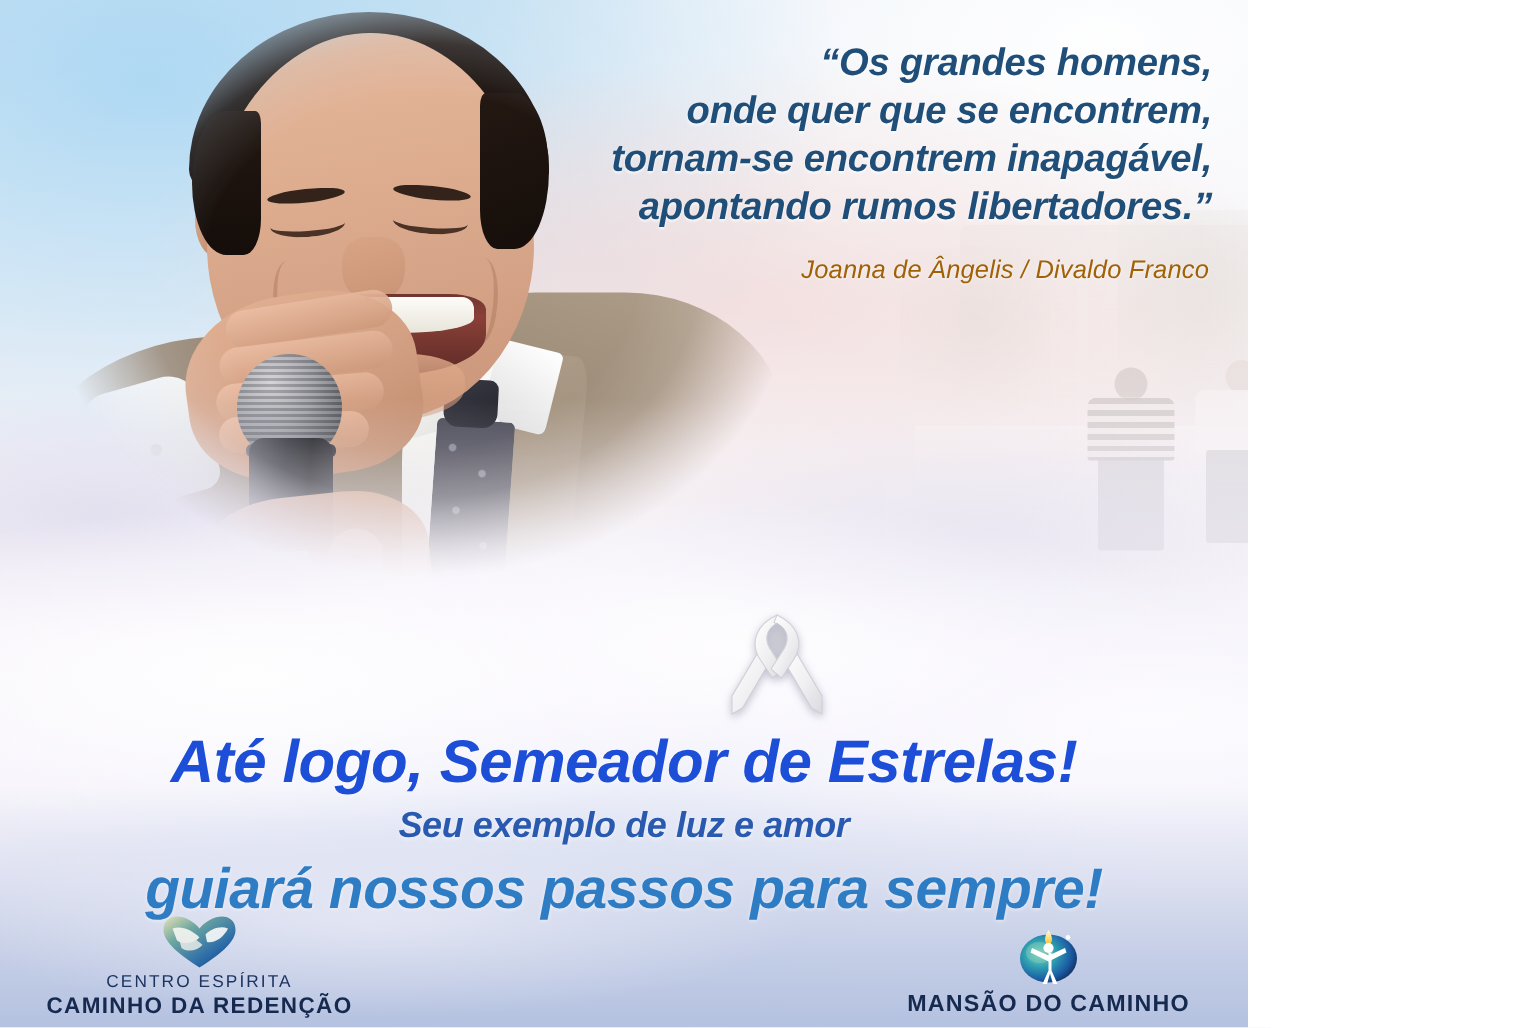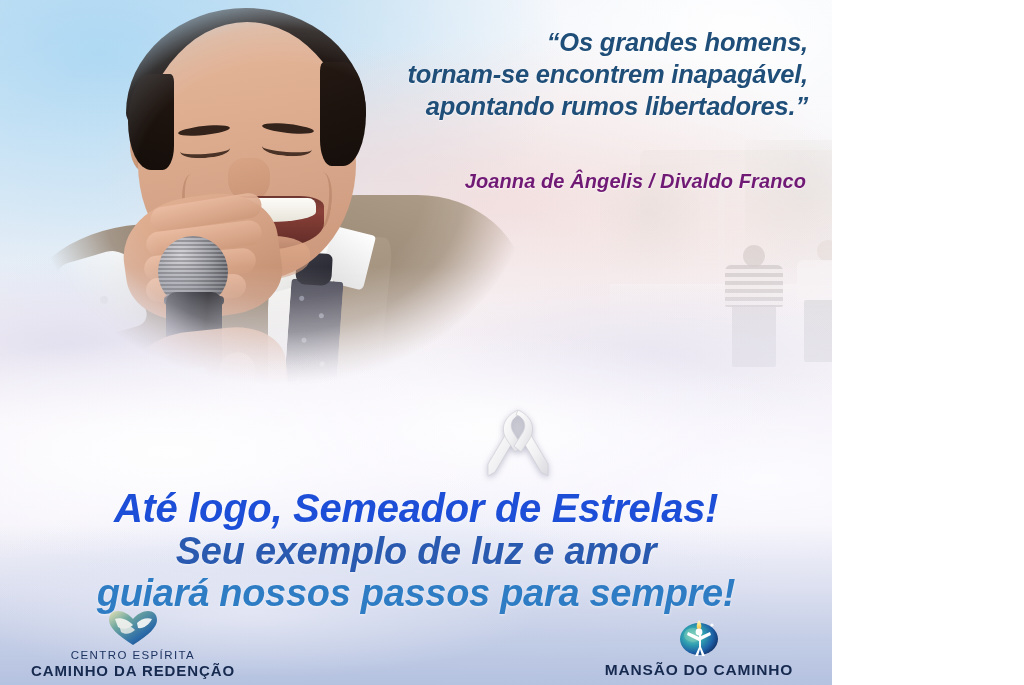--- a/index.html
+++ b/index.html
@@ -347,23 +347,23 @@
     font-size:25.5px;
     line-height:32px;
     letter-spacing:-0.2px;
     color:#1f4e79;
     text-shadow:0 1px 2px rgba(255,255,255,0.75);
   }
   .quote-line { display:block; white-space:nowrap; }
   .quote-credit {
     position:absolute; right:26px; top:170px; width:620px;
     text-align:right;
-    font-style:italic; font-weight:bold;
-    font-size:20px; letter-spacing:0.1px;
-    color:#701a75;
+    font-style:italic; font-weight:normal;
+    font-size:17px; letter-spacing:0.1px;
+    color:#a16207;
     text-shadow:0 1px 2px rgba(255,255,255,0.7);
   }
 
   
   .ribbon {
     position:absolute; left:485px; top:406px; width:66px; height:76px;
     filter:drop-shadow(0 2px 3px rgba(90,90,130,0.35));
   }
 
   
@@ -372,21 +372,21 @@
     text-align:center;
     font-style:italic; font-weight:bold;
     letter-spacing:-0.3px;
   }
   .hl {
     display:block;
     white-space:nowrap;
     text-shadow:0 1px 3px rgba(255,255,255,0.55);
   }
   .hl1 { font-size:40px; line-height:44px; color:#1d4ed8; }
-  .hl2 { font-size:38px; line-height:42px; color:#2a5ab0; }
+  .hl2 { font-size:24px; line-height:42px; color:#2a5ab0; }
   .hl3 { font-size:38px; line-height:42px; color:#2e7dc4; }
 
   
   .logo { position:absolute; text-align:center; }
   .logo-ce  { left:8px;   bottom:6px; width:250px; }
   .logo-mdc { left:auto; right:8px; bottom:6px; width:250px; }
 
   .logo-mark { display:block; margin:0 auto 3px; }
 
   .logo-ce-t1 {
@@ -475,20 +475,21 @@
     <div class="p-part mic-head"></div>
     <div class="p-part mic-ring"></div>
     <div class="p-part mic-body"></div>
     <div class="p-part hand2"></div>
     <div class="p-part thumb"></div>
     <div class="p-part ring"></div>
   </div>
 
   <div class="quote">
     <span class="quote-line">“Os grandes homens,</span>
+    <span class="quote-line">onde quer que se encontrem,</span>
     <span class="quote-line">tornam-se encontrem inapagável,</span>
     <span class="quote-line">apontando rumos libertadores.”</span>
   </div>
   <div class="quote-credit">Joanna de Ângelis / Divaldo Franco</div>
 
   <svg class="ribbon" viewBox="0 0 66 76">
     <defs>
       <linearGradient id="ribGrad" x1="0" y1="0" x2="1" y2="1">
         <stop offset="0%" stop-color="#ffffff"></stop>
         <stop offset="55%" stop-color="#f0f0f2"></stop>

